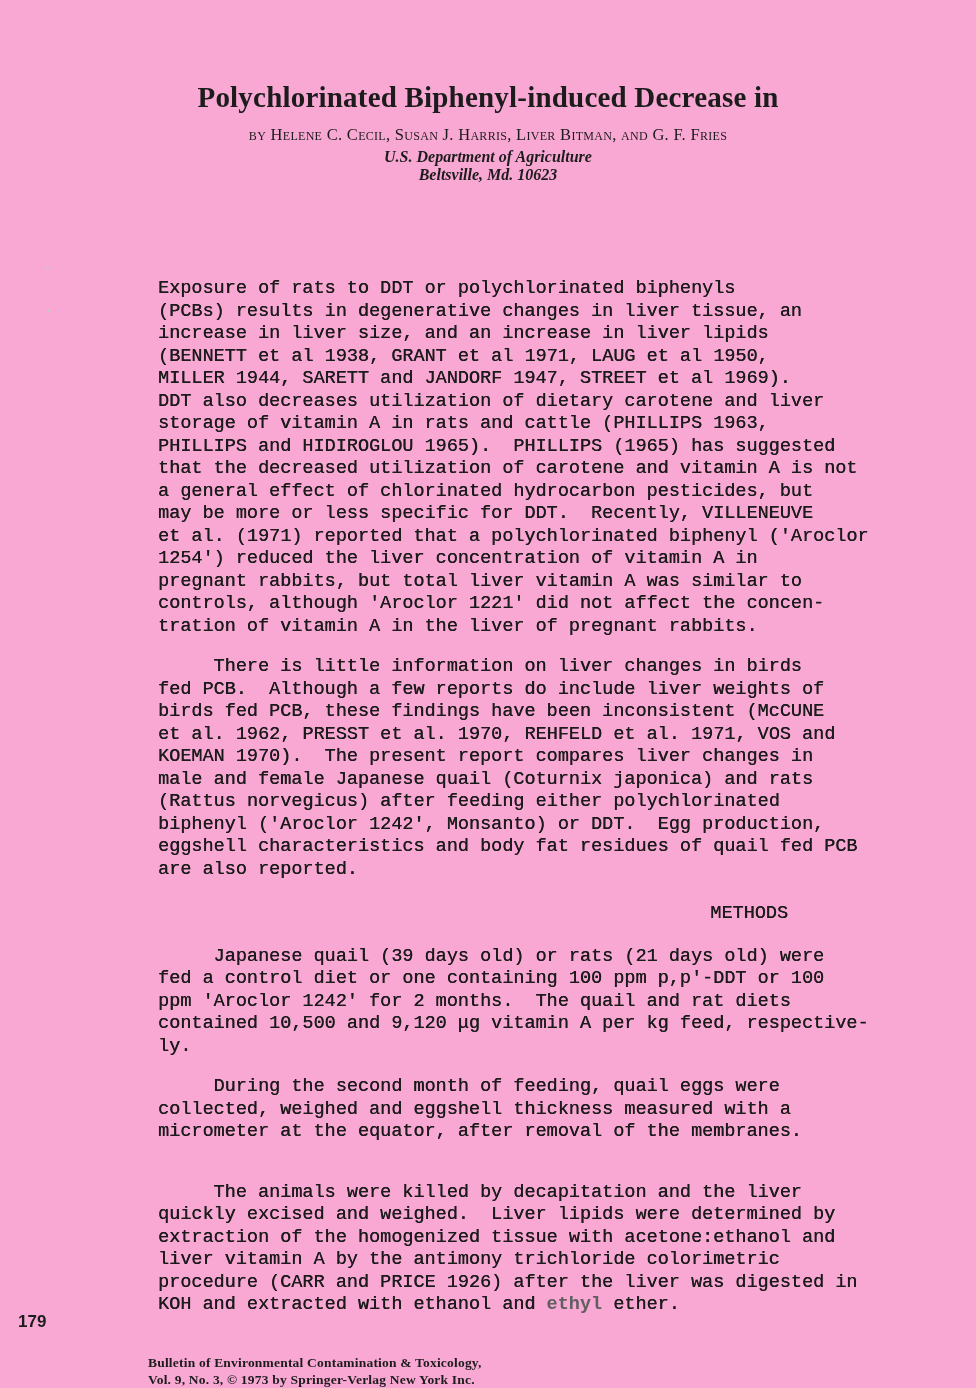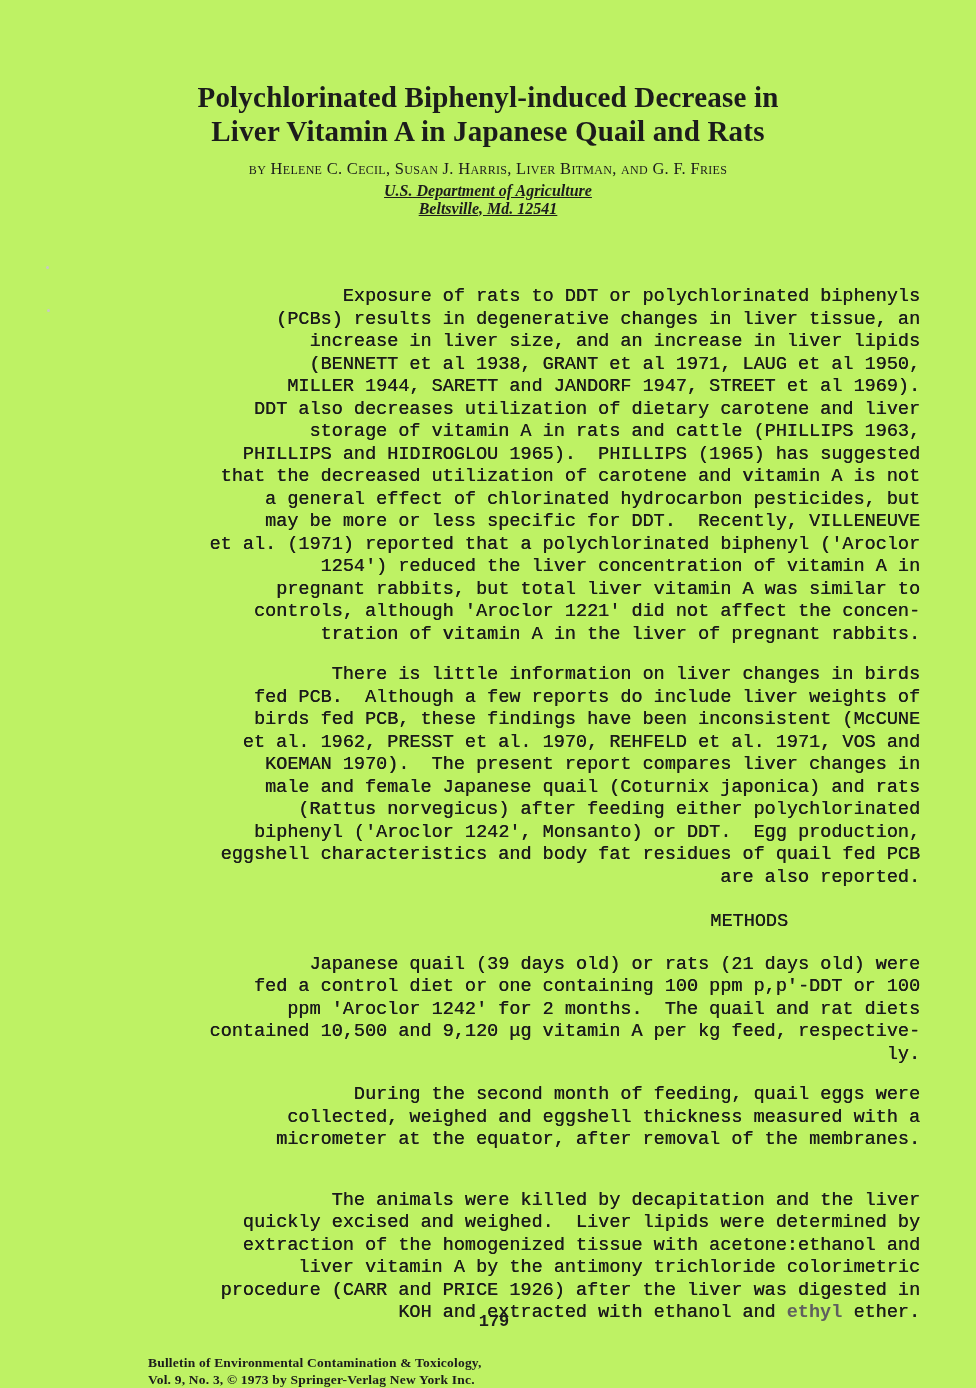--- a/index.html
+++ b/index.html
@@ -1,21 +1,21 @@
 <!DOCTYPE html>
 <html><head>
 <meta charset="utf-8">
 <style>
   html, body { margin: 0; padding: 0; background: #e9e9e9; }
   .page {
     position: relative;
     width: 976px;
     height: 1388px;
     margin: 0 auto;
-    background: #bef264;
+    background: #f9a8d4;
     overflow: hidden;
     color: #1c1c1c;
   }
 
   
   .header-block {
     position: absolute;
     top: 80px;
     left: 12px;
     width: 952px;
@@ -33,21 +33,20 @@
     font-size: 16.5px;
     line-height: 19px;
     font-variant: small-caps;
     letter-spacing: 0.3px;
   }
   .affiliation {
     font-size: 16px;
     line-height: 17.5px;
     font-weight: bold;
     font-style: italic;
-    text-decoration: underline;
   }
   .affiliation.first { margin-top: 4px; }
 
   
   .body-column {
     position: absolute;
     left: 158px;
     top: 278px;
     width: 770px;
     font-family: "Liberation Mono", "DejaVu Sans Mono", monospace;
@@ -57,40 +56,40 @@
     color: #1b1b1b;
     text-shadow: 0.3px 0 0 currentColor;
   }
   .text-line { height: 22.5px; }
   .u {
     text-underline-offset: 3.5px;
     text-decoration-thickness: 1.5px;
   }
   .light { color: #5f5f5f; text-shadow: none; font-weight: bold; }
 
-  .block-paragraph { margin: 8px; text-align: right; }
+  .block-paragraph { margin: 0; }
   .block-heading {
     width: 630px;
     text-align: right;
     height: 22.5px;
   }
   [data-name="para-2"]        { margin-top: 18px; }
   [data-name="methods-heading"]{ margin-top: 22px; }
   [data-name="para-3"]        { margin-top: 20px; }
   [data-name="para-4"]        { margin-top: 18px; }
   [data-name="para-5"]        { margin-top: 38px; }
 
   
   .page-number {
     position: absolute;
     top: 1312px;
     left: 18px;
     width: 952px;
-    text-align: center;
-    font-family: Liberation Mono, monospace;
+    text-align: left;
+    font-family: Liberation Sans, sans-serif;
     font-size: 17px;
     font-weight: bold;
   }
   .footer-block {
     position: absolute;
     left: 148px;
     top: 1338px;
     font-family: "Liberation Serif", serif;
     font-size: 13.5px;
     line-height: 16.5px;
@@ -111,24 +110,23 @@
 </head>
 <body>
 
 <div class="page" data-name="paper-page">
 
   <div class="speck s1" data-name="scan-artifact"></div>
   <div class="speck s2" data-name="scan-artifact"></div>
 
   <div class="header-block" data-name="article-header">
     <div class="title-line" data-name="article-title-line-1">Polychlorinated Biphenyl-induced Decrease in</div>
-    <div class="title-line" data-name="article-title-line-2">Liver Vitamin A in Japanese Quail and Rats</div>
     <div class="byline" data-name="author-byline">by Helene C. Cecil, Susan J. Harris, Liver Bitman, and G. F. Fries</div>
     <div class="affiliation first" data-name="affiliation-line-1">U.S. Department of Agriculture</div>
-    <div class="affiliation" data-name="affiliation-line-2">Beltsville, Md. 12541</div>
+    <div class="affiliation" data-name="affiliation-line-2">Beltsville, Md. 10623</div>
   </div>
 
   <div class="body-column" data-name="body-text"><div class="block-paragraph" data-name="para-1"><div class="text-line" data-name="text-line"><span>Exposure of rats to DDT or polychlorinated biphenyls</span></div><div class="text-line" data-name="text-line"><span>(PCBs) results in degenerative changes in liver tissue, an</span></div><div class="text-line" data-name="text-line"><span>increase in liver size, and an increase in liver lipids</span></div><div class="text-line" data-name="text-line"><span>(BENNETT </span><span class="u">et al</span><span> 1938, GRANT </span><span class="u">et al</span><span> 1971, LAUG </span><span class="u">et al</span><span> 1950,</span></div><div class="text-line" data-name="text-line"><span>MILLER 1944, SARETT and JANDORF 1947, STREET </span><span class="u">et al</span><span> 1969).</span></div><div class="text-line" data-name="text-line"><span>DDT also decreases utilization of dietary carotene and liver</span></div><div class="text-line" data-name="text-line"><span>storage of vitamin A in rats and cattle (PHILLIPS 1963,</span></div><div class="text-line" data-name="text-line"><span>PHILLIPS and HIDIROGLOU 1965).  PHILLIPS (1965) has suggested</span></div><div class="text-line" data-name="text-line"><span>that the decreased utilization of carotene and vitamin A is not</span></div><div class="text-line" data-name="text-line"><span>a general effect of chlorinated hydrocarbon pesticides, but</span></div><div class="text-line" data-name="text-line"><span>may be more or less specific for DDT.  Recently, VILLENEUVE</span></div><div class="text-line" data-name="text-line"><span class="u">et al.</span><span> (1971) reported that a polychlorinated biphenyl ('Aroclor</span></div><div class="text-line" data-name="text-line"><span>1254') reduced the liver concentration of vitamin A in</span></div><div class="text-line" data-name="text-line"><span>pregnant rabbits, but total liver vitamin A was similar to</span></div><div class="text-line" data-name="text-line"><span>controls, although 'Aroclor 1221' did not affect the concen-</span></div><div class="text-line" data-name="text-line"><span>tration of vitamin A in the liver of pregnant rabbits.</span></div></div><div class="block-paragraph" data-name="para-2"><div class="text-line" data-name="text-line"><span>     There is little information on liver changes in birds</span></div><div class="text-line" data-name="text-line"><span>fed PCB.  Although a few reports do include liver weights of</span></div><div class="text-line" data-name="text-line"><span>birds fed PCB, these findings have been inconsistent (McCUNE</span></div><div class="text-line" data-name="text-line"><span class="u">et al</span><span>. 1962, PRESST </span><span class="u">et al</span><span>. 1970, REHFELD </span><span class="u">et al</span><span>. 1971, VOS and</span></div><div class="text-line" data-name="text-line"><span>KOEMAN 1970).  The present report compares liver changes in</span></div><div class="text-line" data-name="text-line"><span>male and female Japanese quail (</span><span class="u">Coturnix</span><span> </span><span class="u">japonica</span><span>) and rats</span></div><div class="text-line" data-name="text-line"><span>(</span><span class="u">Rattus</span><span> </span><span class="u">norvegicus</span><span>) after feeding either polychlorinated</span></div><div class="text-line" data-name="text-line"><span>biphenyl ('Aroclor 1242', Monsanto) or DDT.  Egg production,</span></div><div class="text-line" data-name="text-line"><span>eggshell characteristics and body fat residues of quail fed PCB</span></div><div class="text-line" data-name="text-line"><span>are also reported.</span></div></div><div class="block-heading" data-name="methods-heading">METHODS</div><div class="block-paragraph" data-name="para-3"><div class="text-line" data-name="text-line"><span>     Japanese quail (39 days old) or rats (21 days old) were</span></div><div class="text-line" data-name="text-line"><span>fed a control diet or one containing 100 ppm p,p'-DDT or 100</span></div><div class="text-line" data-name="text-line"><span>ppm 'Aroclor 1242' for 2 months.  The quail and rat diets</span></div><div class="text-line" data-name="text-line"><span>contained 10,500 and 9,120 μg vitamin A per kg feed, respective-</span></div><div class="text-line" data-name="text-line"><span>ly.</span></div></div><div class="block-paragraph" data-name="para-4"><div class="text-line" data-name="text-line"><span>     During the second month of feeding, quail eggs were</span></div><div class="text-line" data-name="text-line"><span>collected, weighed and eggshell thickness measured with a</span></div><div class="text-line" data-name="text-line"><span>micrometer at the equator, after removal of the membranes.</span></div></div><div class="block-paragraph" data-name="para-5"><div class="text-line" data-name="text-line"><span>     The animals were killed by decapitation and the liver</span></div><div class="text-line" data-name="text-line"><span>quickly excised and weighed.  Liver lipids were determined by</span></div><div class="text-line" data-name="text-line"><span>extraction of the homogenized tissue with acetone:ethanol and</span></div><div class="text-line" data-name="text-line"><span>liver vitamin A by the antimony trichloride colorimetric</span></div><div class="text-line" data-name="text-line"><span>procedure (CARR and PRICE 1926) after the liver was digested in</span></div><div class="text-line" data-name="text-line"><span>KOH and extracted with ethanol and </span><span class="light">ethyl</span><span> ether.</span></div></div></div>
 
   <div class="page-number" data-name="page-number">179</div>
 
   <div class="footer-block" data-name="journal-footer">
     <div data-name="journal-footer-line-1">Bulletin of Environmental Contamination &amp; Toxicology,</div>
     <div data-name="journal-footer-line-2">Vol. 9, No. 3, © 1973 by Springer-Verlag New York Inc.</div>
   </div>

